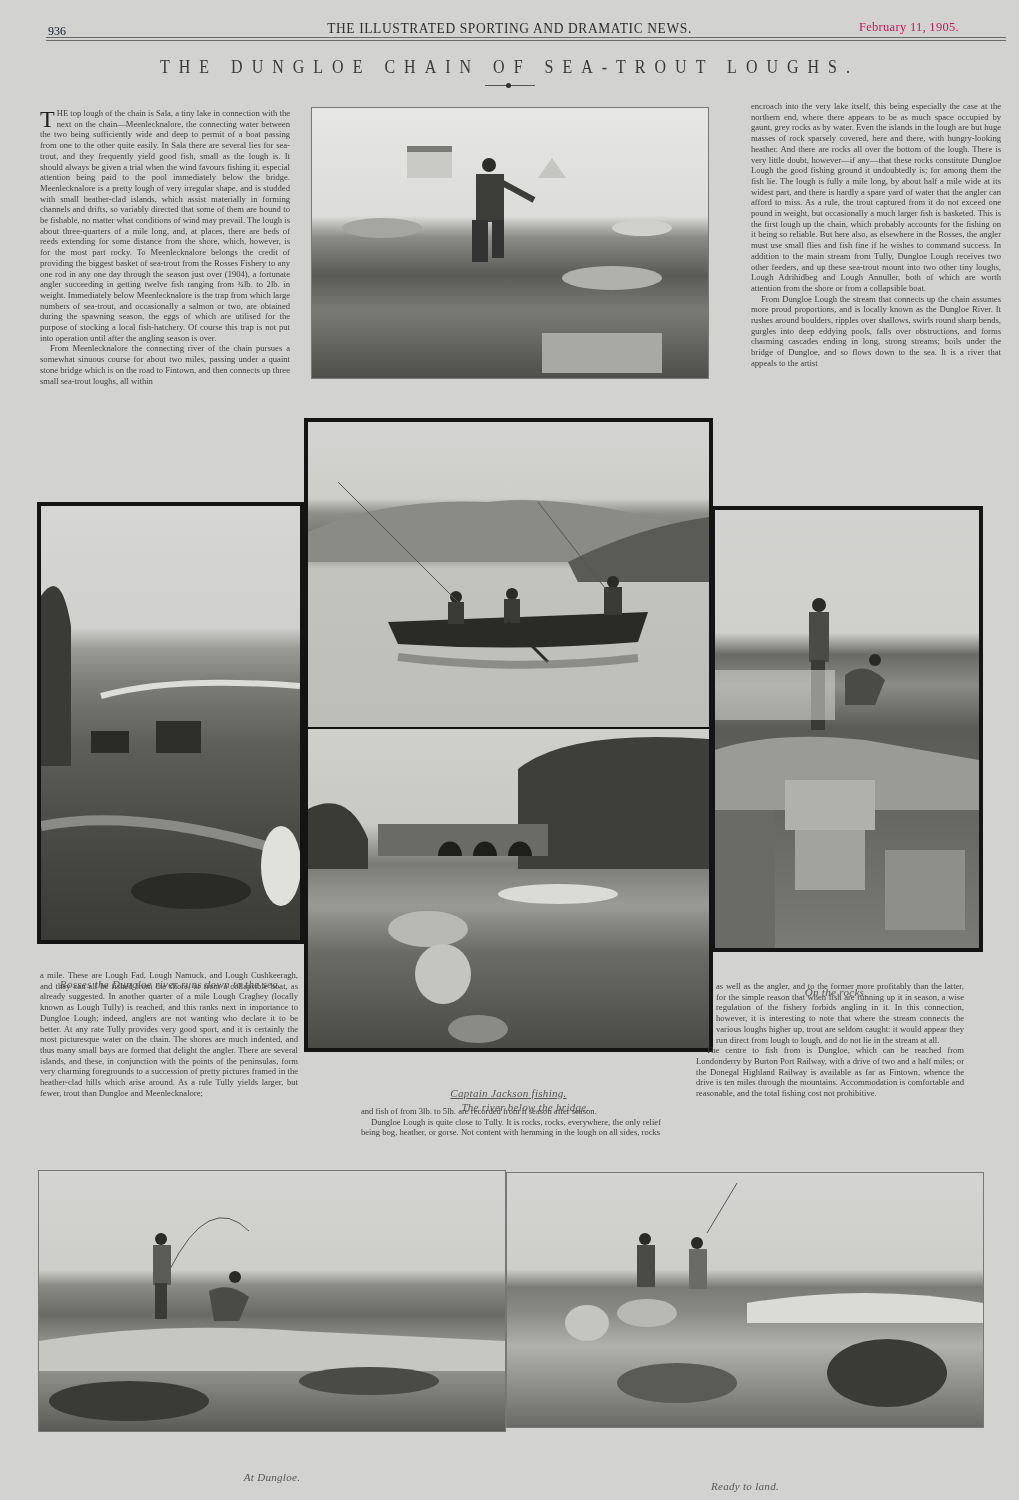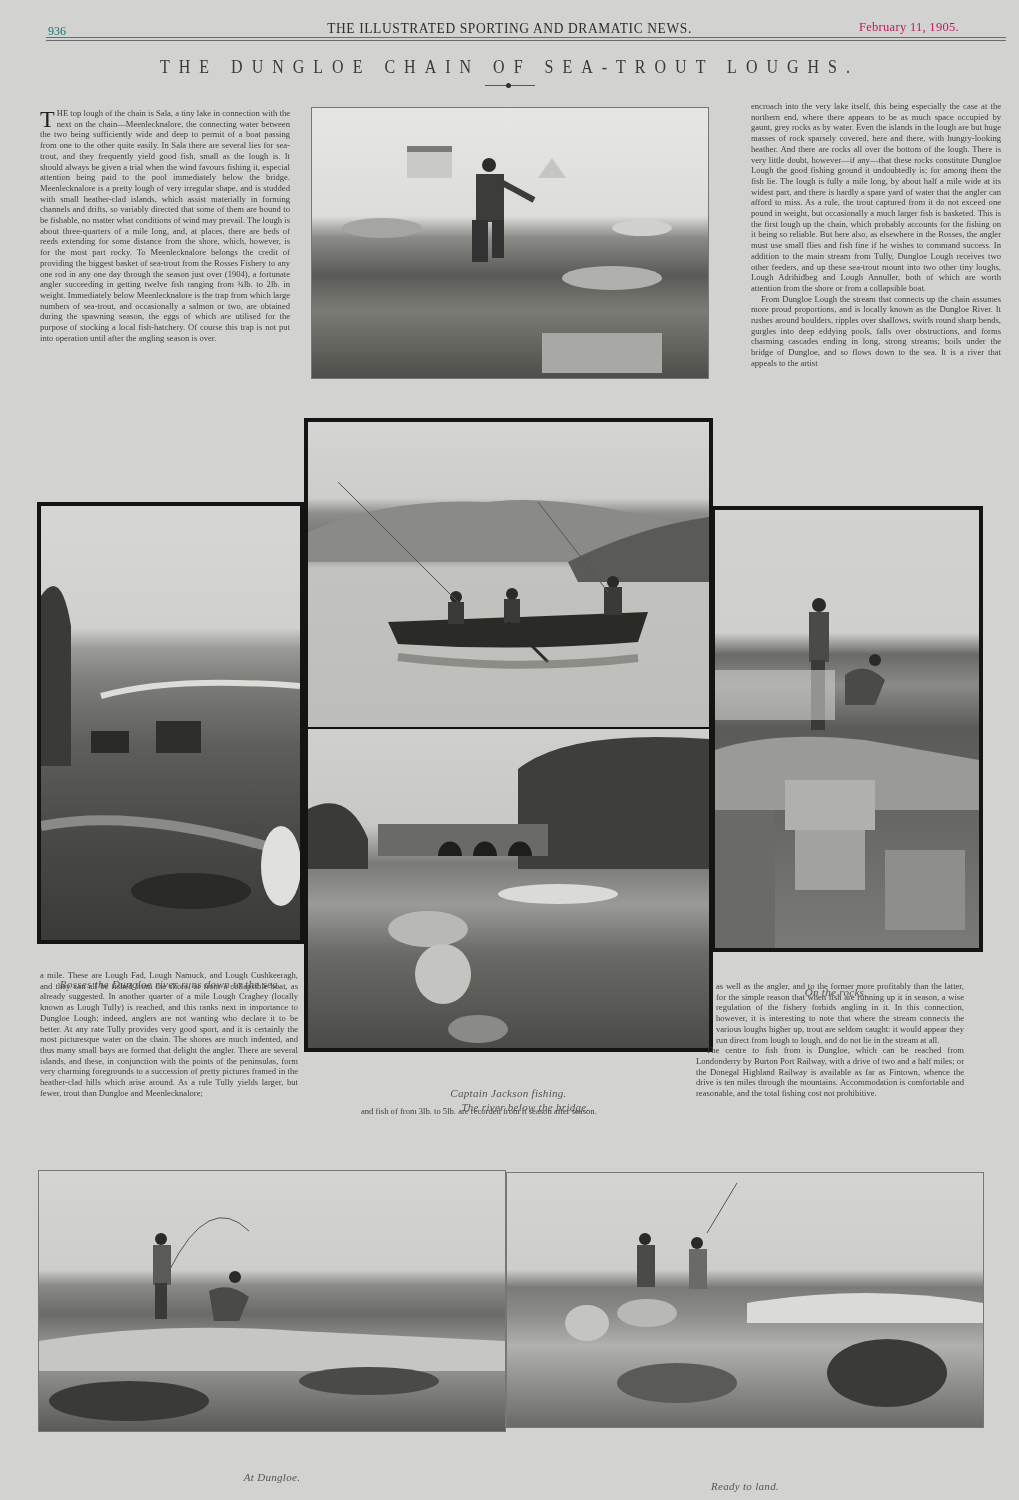--- a/index.html
+++ b/index.html
@@ -1,18 +1,18 @@
 <!DOCTYPE html>
 <html><head>
 <meta charset="utf-8">
 <style>
   html,body{margin:0;padding:0;}
   body{width:1019px;height:1500px;background:#d2d2d0;position:relative;overflow:hidden;font-family:"Liberation Serif","DejaVu Serif",serif;color:#3a3a3a;}
   .abs{position:absolute;}
-  .hdr-pg{left:48px;top:24px;font-size:12px;color:#0f766e;}
+  .hdr-pg{left:48px;top:24px;font-size:12px;color:#0f172a;}
   .hdr-title{left:0;width:1019px;top:20px;text-align:center;font-size:13.5px;letter-spacing:0.6px;color:#2e2e2e;transform:scaleY(1.15);}
   .hdr-date{right:60px;top:20px;font-size:12.5px;letter-spacing:0.3px;color:#be185d;}
   .rule{left:46px;width:960px;height:1px;background:#6a6a6a;}
   .article-title{left:0;width:1019px;top:58px;text-align:center;font-size:16px;letter-spacing:9px;color:#3a3a3a;transform:scaleY(1.15);}
   .orn{left:485px;top:85px;width:50px;height:1px;background:#555;}
   .orn-dot{left:506px;top:83px;width:5px;height:5px;border-radius:50%;background:#333;}
   .col{font-size:8.6px;line-height:10.7px;text-align:justify;color:#3d3d3d;}
   .col p{margin:0;text-indent:10px;}
   .col p.first{text-indent:0;}
   .dropcap{float:left;font-size:24px;line-height:20px;margin:1px 2px 0 0;color:#222;}
@@ -29,20 +29,21 @@
 <div class="abs hdr-date">February 11, 1905.</div>
 <div class="abs rule" style="top:37px;"></div>
 <div class="abs rule" style="top:40px;"></div>
 
 <div class="abs article-title">THE DUNGLOE CHAIN OF SEA-TROUT LOUGHS.</div>
 <div class="abs orn"></div>
 <div class="abs orn-dot"></div>
 
 <div class="abs col" style="left:40px;top:108px;width:250px;height:392px;overflow:hidden;">
   <p class="first"><span class="dropcap">T</span><span>HE top lough of the chain is Sala, a tiny lake in connection with the next on the chain—Meenlecknalore, the connecting water between the two being sufficiently wide and deep to permit of a boat passing from one to the other quite easily. In Sala there are several lies for sea-trout, and they frequently yield good fish, small as the lough is. It should always be given a trial when the wind favours fishing it, especial attention being paid to the pool immediately below the bridge. Meenlecknalore is a pretty lough of very irregular shape, and is studded with small heather-clad islands, which assist materially in forming channels and drifts, so variably directed that some of them are bound to be fishable, no matter what conditions of wind may prevail. The lough is about three-quarters of a mile long, and, at places, there are beds of reeds extending for some distance from the shore, which, however, is for the most part rocky. To Meenlecknalore belongs the credit of providing the biggest basket of sea-trout from the Rosses Fishery to any one rod in any one day through the season just over (1904), a fortunate angler succeeding in getting twelve fish ranging from ¾lb. to 2lb. in weight. Immediately below Meenlecknalore is the trap from which large numbers of sea-trout, and occasionally a salmon or two, are obtained during the spawning season, the eggs of which are utilised for the purpose of stocking a local fish-hatchery. Of course this trap is not put into operation until after the angling season is over.</span></p>
+  <p>From Meenlecknalore the connecting river of the chain pursues a somewhat sinuous course for about two miles, passing under a quaint stone bridge which is on the road to Fintown, and then connects up three small sea-trout loughs, all within</p>
 </div>
 
 <div class="abs photo thin" style="left:311px;top:107px;width:398px;height:272px;background:linear-gradient(180deg,#e6e6e4 0%,#dcdcda 40%,#8a8a86 48%,#5a5a56 62%,#7b7b76 75%,#4e4e4a 100%);">
   <svg width="398" height="272">
     <rect x="95" y="42" width="45" height="28" fill="#c9c9c6"></rect>
     <rect x="95" y="38" width="45" height="6" fill="#7a7a76"></rect>
     <polygon points="226,70 240,50 254,70" fill="#c5c5c2"></polygon>
     <rect x="164" y="66" width="28" height="48" fill="#3c3c38"></rect>
     <line x1="185" y1="72" x2="222" y2="92" stroke="#3c3c38" stroke-width="6"></line>
     <circle cx="177" cy="57" r="7" fill="#2c2c28"></circle>
@@ -98,21 +99,21 @@
       <rect x="70" y="95" width="170" height="32" fill="#6a6a66"></rect>
       <path d="M130 127 a10 12 0 0 1 24 0 Z M165 127 a10 12 0 0 1 24 0 Z M200 127 a10 12 0 0 1 24 0 Z" fill="#1e1e1a"></path>
       <path d="M0 80 Q40 60 60 110 L60 140 L0 140 Z" fill="#3a3a36"></path>
       <ellipse cx="120" cy="200" rx="40" ry="18" fill="#b8b8b4"></ellipse>
       <ellipse cx="135" cy="245" rx="28" ry="30" fill="#c4c4c0"></ellipse>
       <ellipse cx="250" cy="165" rx="60" ry="10" fill="#dadad6"></ellipse>
       <ellipse cx="170" cy="300" rx="30" ry="14" fill="#8a8a86"></ellipse>
     </svg>
   </div>
 </div>
-<div class="abs caption" style="left:304px;top:1063px;width:409px;">Captain Jackson fishing.</div>
+<div class="abs caption" style="left:304px;top:1063px;width:409px;text-decoration:underline;">Captain Jackson fishing.</div>
 <div class="abs caption" style="left:321px;top:1077px;width:409px;">The river below the bridge.</div>
 
 <div class="abs photo framed" style="left:711px;top:506px;width:272px;height:446px;background:linear-gradient(180deg,#d2d2d0 0%,#cfcfcc 28%,#6a6a66 33%,#8a8a86 40%,#5a5a56 50%,#7a7a76 100%);">
   <svg width="264" height="438">
     <circle cx="104" cy="95" r="7" fill="#2a2a26"></circle>
     <rect x="94" y="102" width="20" height="50" fill="#4a4a46"></rect>
     <rect x="96" y="150" width="14" height="70" fill="#3a3a36"></rect>
     <circle cx="160" cy="150" r="6" fill="#2a2a26"></circle>
     <path d="M130 165 Q150 150 170 170 L160 195 L130 195 Z" fill="#4a4a46"></path>
     <rect x="0" y="160" width="120" height="50" fill="#cfcfcc" opacity="0.6"></rect>
@@ -123,20 +124,21 @@
     <rect x="0" y="300" width="60" height="138" fill="#6a6a66"></rect>
   </svg>
 </div>
 <div class="abs caption" style="left:700px;top:962px;width:272px;">On the rocks.</div>
 
 <div class="abs col" style="left:40px;top:970px;width:258px;height:190px;overflow:hidden;">
   <p class="first">a mile. These are Lough Fad, Lough Namuck, and Lough Cushkeeragh, and they can all be fished from the shore, or from a collapsible boat, as already suggested. In another quarter of a mile Lough Craghey (locally known as Lough Tully) is reached, and this ranks next in importance to Dungloe Lough; indeed, anglers are not wanting who declare it to be better. At any rate Tully provides very good sport, and it is certainly the most picturesque water on the chain. The shores are much indented, and thus many small bays are formed that delight the angler. There are several islands, and these, in conjunction with the points of the peninsulas, form very charming foregrounds to a succession of pretty pictures framed in the heather-clad hills which arise around. As a rule Tully yields larger, but fewer, trout than Dungloe and Meenlecknalore;</p>
 </div>
 <div class="abs col" style="left:361px;top:1106px;width:300px;height:56px;overflow:hidden;">
   <p class="first">and fish of from 3lb. to 5lb. are recorded from it season after season.</p>
+  <p>Dungloe Lough is quite close to Tully. It is rocks, rocks, everywhere, the only relief being bog, heather, or gorse. Not content with hemming in the lough on all sides, rocks</p>
 </div>
 <div class="abs col" style="left:696px;top:981px;width:268px;height:182px;overflow:hidden;">
   <p class="first" style="padding-left:20px;">as well as the angler, and to the former more profitably than the latter, for the simple reason that when fish are running up it in season, a wise regulation of the fishery forbids angling in it. In this connection, however, it is interesting to note that where the stream connects the various loughs higher up, trout are seldom caught: it would appear they run direct from lough to lough, and do not lie in the stream at all.</p>
   <p>The centre to fish from is Dungloe, which can be reached from Londonderry by Burton Port Railway, with a drive of two and a half miles; or the Donegal Highland Railway is available as far as Fintown, whence the drive is ten miles through the mountains. Accommodation is comfortable and reasonable, and the total fishing cost not prohibitive.</p>
 </div>
 
 <div class="abs photo thin" style="left:38px;top:1170px;width:468px;height:262px;background:linear-gradient(180deg,#d4d4d2 0%,#cdcdca 38%,#8a8a86 44%,#6a6a66 55%,#a0a09c 70%,#5a5a56 100%);">
   <svg width="466" height="260">
     <path d="M130 100 Q170 20 210 60" stroke="#555" stroke-width="1" fill="none"></path>
     <circle cx="122" cy="68" r="6" fill="#2a2a26"></circle>

